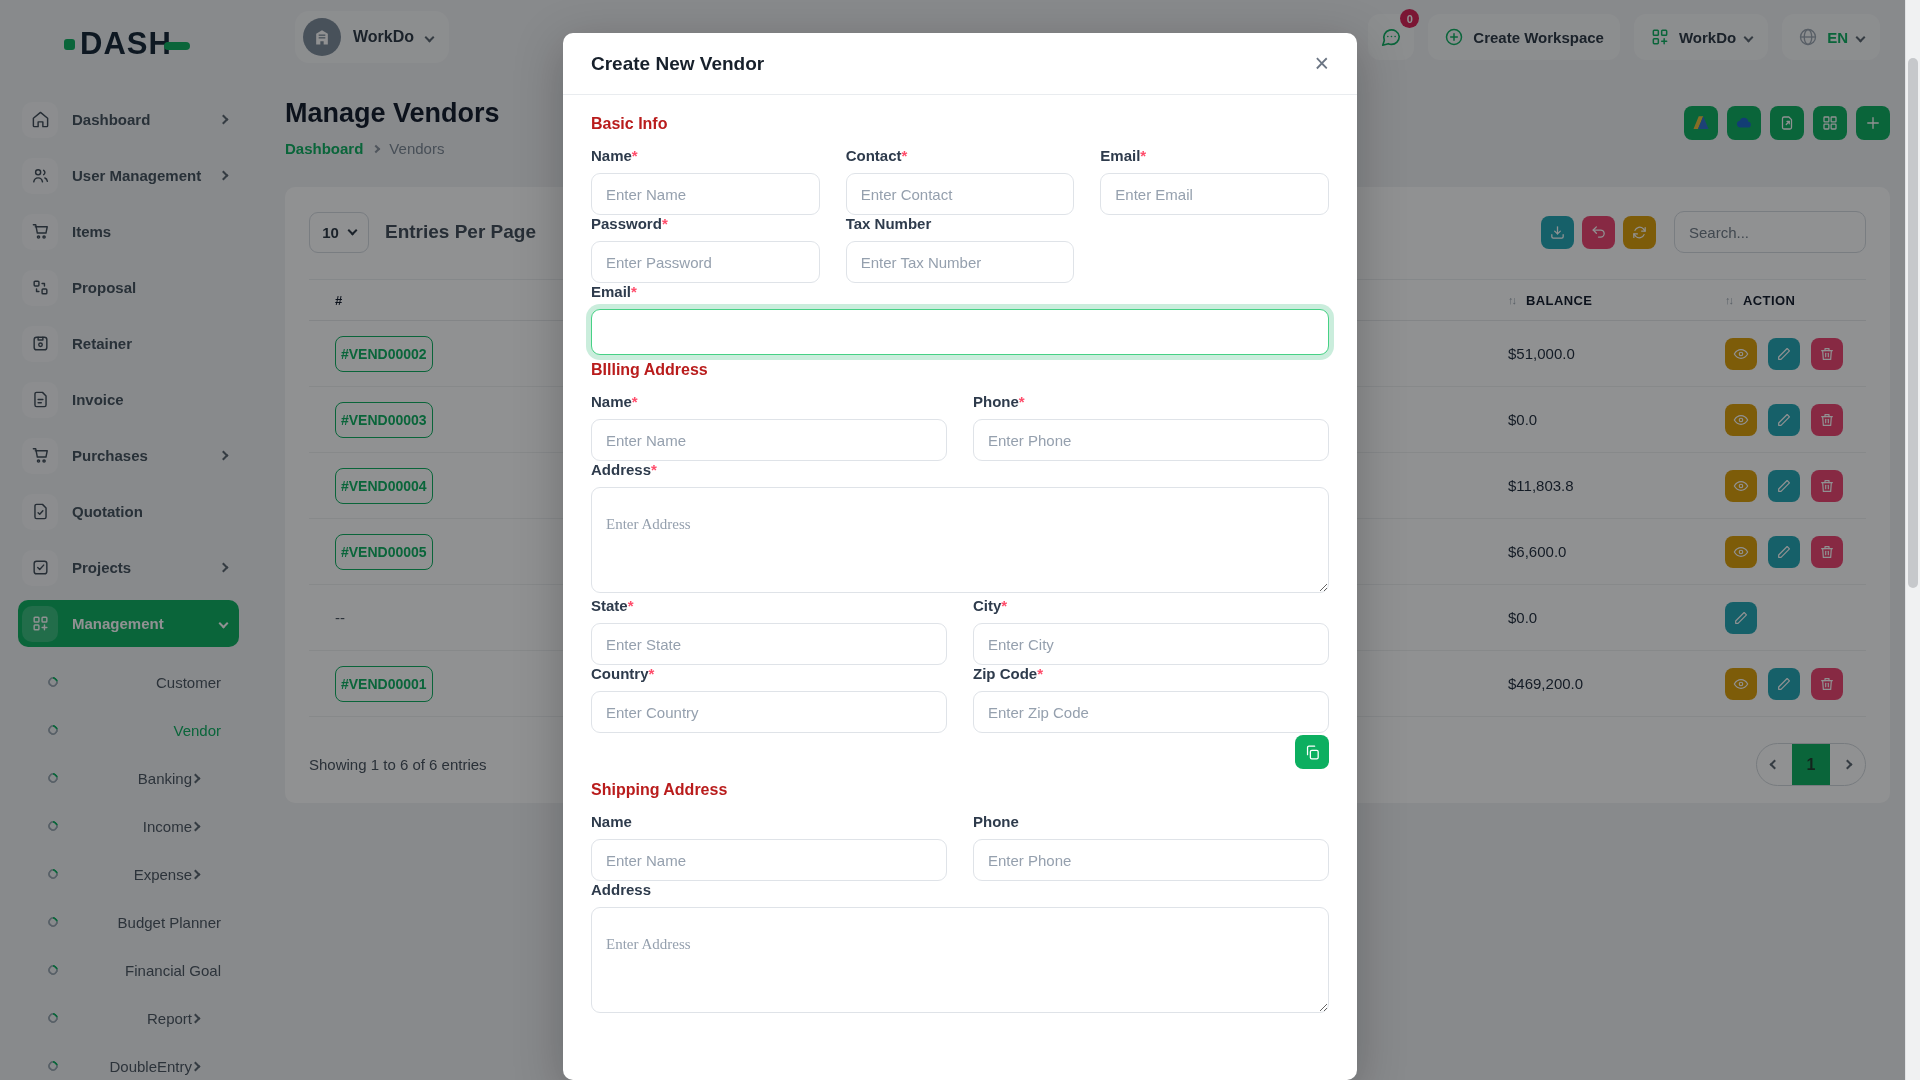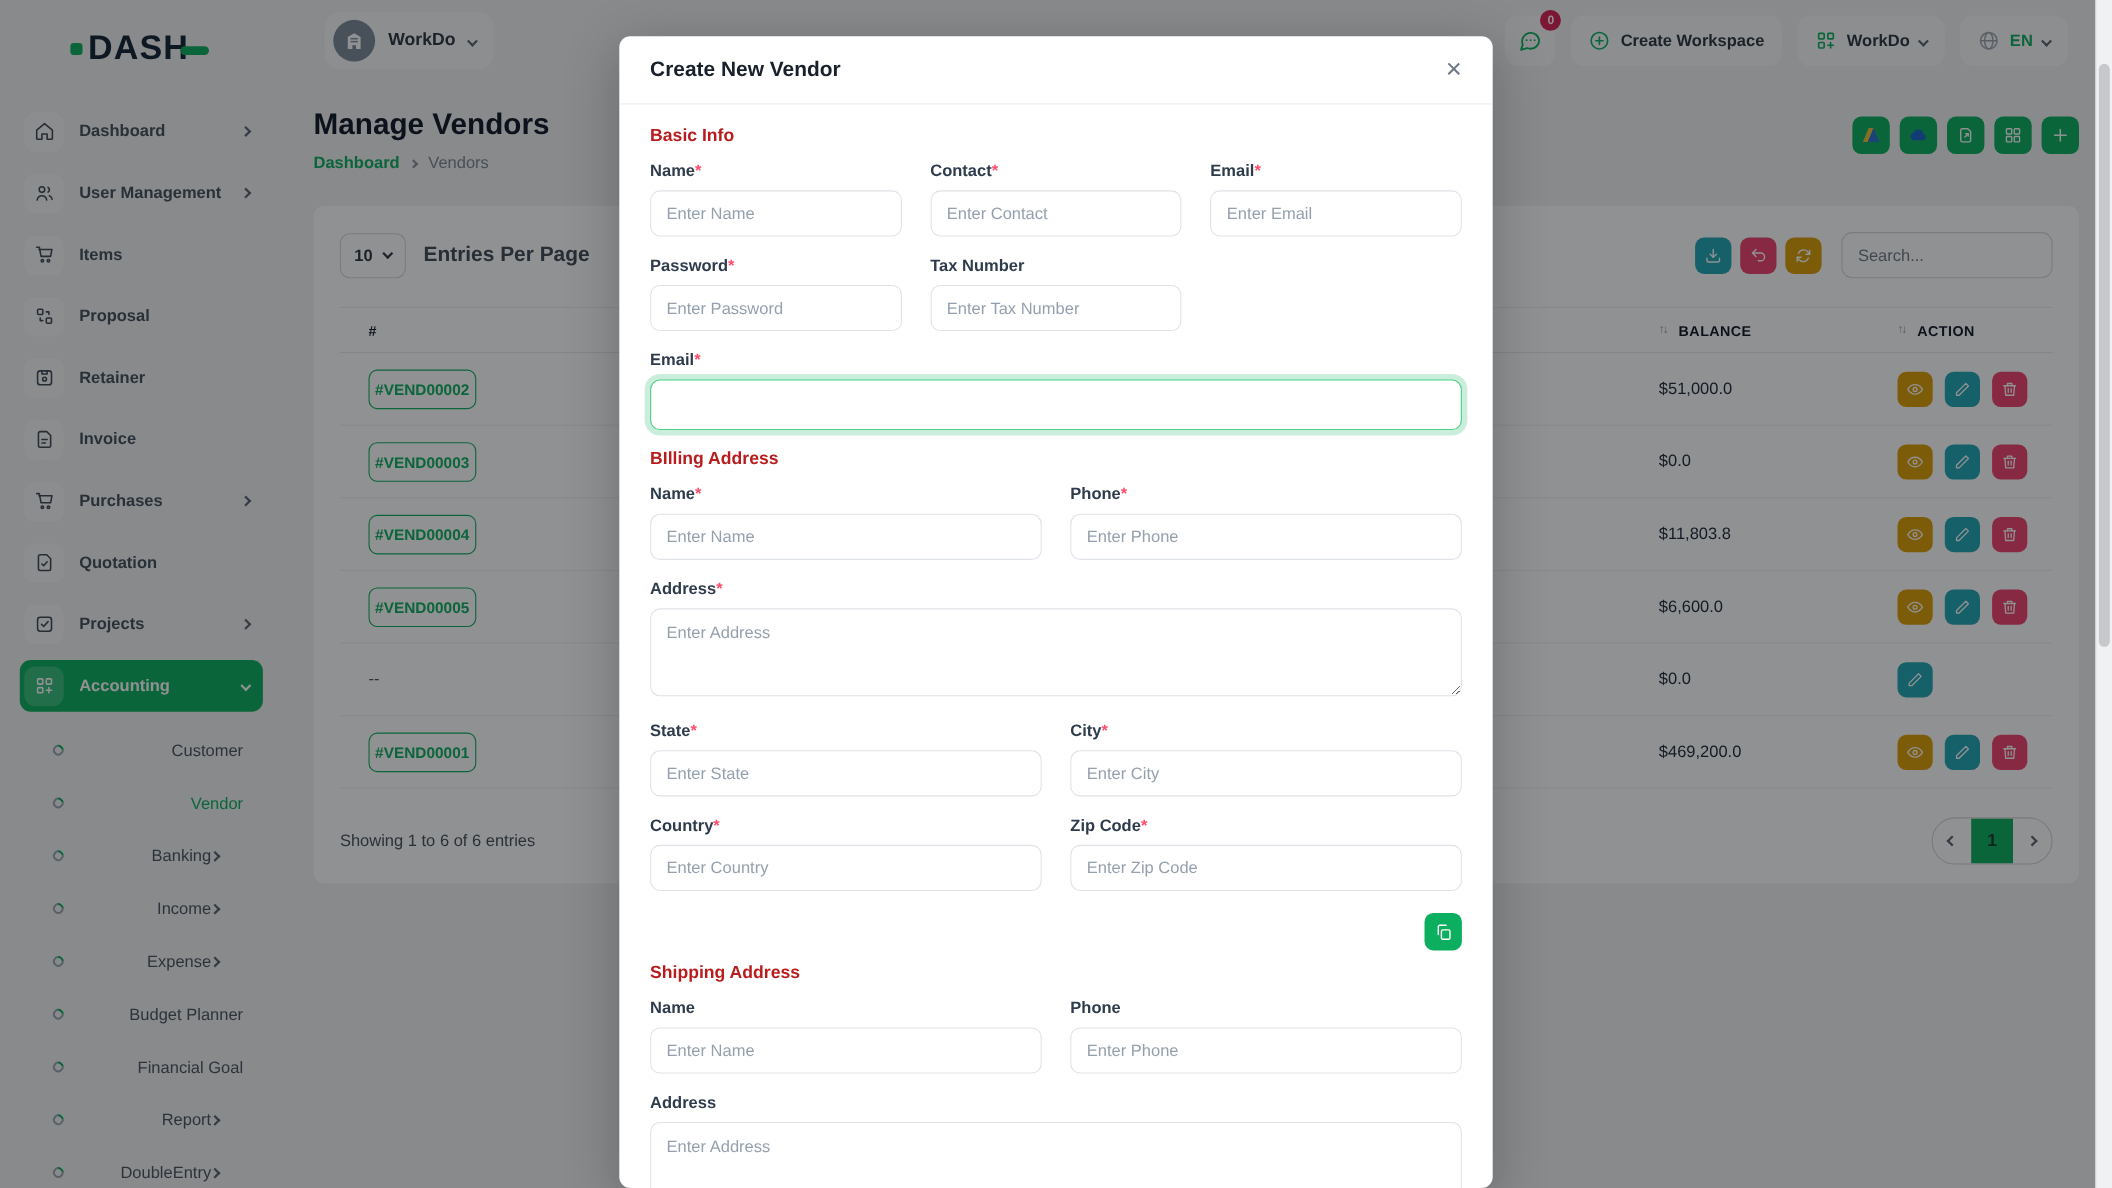--- a/index.html
+++ b/index.html
@@ -101,27 +101,27 @@
   
   .overlay { position:fixed; inset:0; background:rgba(8,11,14,0.45); z-index:40; }
   .modal { position:fixed; left:563px; top:33px; width:794px; height:1047px; background:#fff; border-radius:10px; z-index:50; box-shadow:0 12px 48px rgba(0,0,0,0.25); overflow:hidden; }
   .modal-header { display:flex; align-items:center; justify-content:space-between; padding:18px 28px; border-bottom:1px solid #e9ecef; }
   .modal-title { font-size:19px; font-weight:700; color:#17202b; }
   .modal-close { font-size:25px; color:#6c7684; cursor:pointer; line-height:1; }
   .modal-body { padding:20px 28px; }
   .sec-head { font-size:16px; font-weight:700; color:#b91c1c; margin-bottom:14px; }
   .grid3 { display:grid; grid-template-columns:1fr 1fr 1fr; column-gap:26px; }
   .grid2 { display:grid; grid-template-columns:1fr 1fr; column-gap:26px; }
-  .field { margin-bottom:18px; }
+  .field { margin-bottom:0; }
   .flabel { display:block; font-size:15px; font-weight:600; color:#2e3b4c; margin-bottom:9px; }
   .req { color:#ff4d6b; }
   .finput, .ftext { width:100%; border:1px solid #dfe3e8; border-radius:9px; font-size:15px; color:#1f2a37; padding:0 14px; font-family:"Liberation Sans",sans-serif; background:#fff; }
   .finput { height:42px; }
   .finput::placeholder, .ftext::placeholder { color:#95a0ae; }
-  .ftext { height:80px; padding-top:13px; resize:vertical; }
+  .ftext { height:106px; padding-top:28px; resize:vertical;font-family:Liberation Serif, serif; }
   .finput.focused { height:46px; border:1px solid #47d185; outline:none; box-shadow:0 0 0 5px rgba(12,175,96,0.22); }
   .copy-row { display:flex; justify-content:flex-end; margin:2px 0 12px 0; }
   .copy-btn { width:34px; height:34px; border-radius:8px; background:#0CAF60; color:#fff; display:flex; align-items:center; justify-content:center; cursor:pointer; }
   .copy-btn svg { width:17px; height:17px; }
 
   
   .scrollbar { position:fixed; top:0; right:0; width:15px; height:100%; background:#f0f1f2; border-left:1px solid #e2e3e5; z-index:60; }
   .scroll-thumb { position:absolute; left:2px; top:58px; width:10px; height:530px; border-radius:6px; background:#c6c8cb; }
 </style>
 </head>
@@ -232,21 +232,21 @@
       <div class="nav-item active">
         <span class="nav-icon">
           <svg viewBox="0 0 24 24" fill="none" stroke="currentColor" stroke-width="1.8" stroke-linecap="round" stroke-linejoin="round">
               <rect x="4" y="4" width="6" height="6" rx="1"></rect>
               <rect x="14" y="4" width="6" height="6" rx="1"></rect>
               <rect x="4" y="14" width="6" height="6" rx="1"></rect>
               <path d="M17 14v6"></path>
               <path d="M14 17h6"></path>
             </svg>
         </span>
-        <span class="nav-label">Accounting</span>
+        <span class="nav-label">Management</span>
         <span class="nav-chev chev down"></span>
       </div>
 
       <div class="subnav">
         <div class="subnav-item">
           <span class="subdot"></span>
           <span class="subnav-label">Customer</span>
         </div>
         <div class="subnav-item active">
           <span class="subdot"></span>

